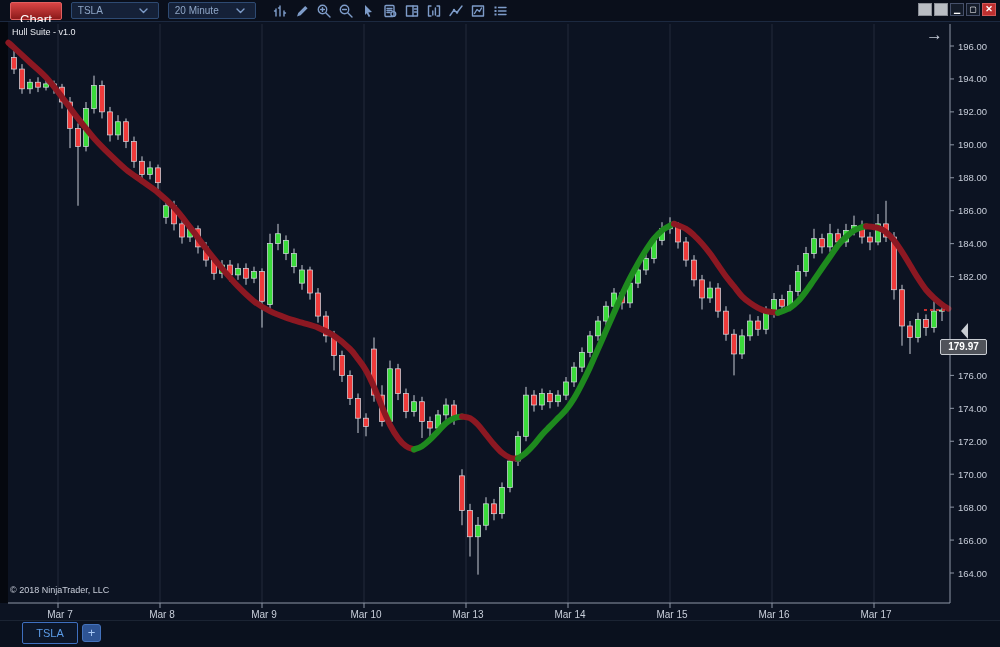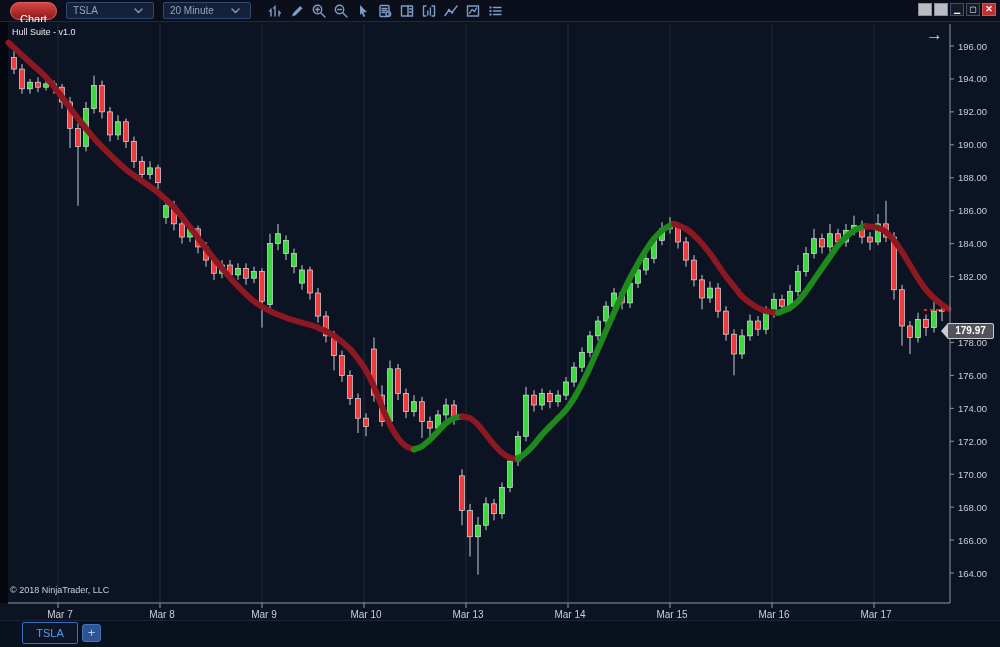--- a/index.html
+++ b/index.html
@@ -1,22 +1,22 @@
 <!DOCTYPE html>
 <html><head>
 <meta charset="utf-8">
 <style>
   html,body{margin:0;padding:0;background:#05070c;}
   *{box-sizing:border-box;font-family:"Liberation Sans",sans-serif;}
   .win{position:relative;width:1000px;height:647px;background:#0c1322;overflow:hidden;}
   
   .toolbar{position:absolute;top:0;left:0;width:1000px;height:22px;background:#0a0f1b;
     border-bottom:1px solid #1c2940;display:flex;align-items:center;}
-  .tab-chart{margin-left:10px;height:18px;padding:8px 9px;line-height:17px;font-size:11px;color:#fff;
-    background:linear-gradient(#d94545,#8c1a1a);border:1px solid #e06060;border-radius:9px;cursor:default;}
+  .tab-chart{margin-left:10px;height:18px;padding:8px 9px;line-height:17px;font-size:13px;color:#fff;
+    background:linear-gradient(#d94545,#8c1a1a);border:1px solid #e06060;border-radius:2px;cursor:default;}
   .dd{margin-left:9px;width:88px;height:17px;background:#152138;border:1px solid #2e4a72;border-radius:2px;
     display:flex;align-items:center;justify-content:space-between;padding:0 6px;font-size:10px;color:#8fa6c6;}
   .icons{display:flex;margin-left:16px;gap:5px;}
   .icon{width:17px;height:17px;display:flex;align-items:center;justify-content:center;}
   .icon svg{stroke:#7e9cc9;fill:none;stroke-width:1.4;stroke-linecap:round;stroke-linejoin:round;}
   .icon svg .f{fill:#7e9cc9;stroke:none;}
   .winbtns{position:absolute;right:4px;top:3px;display:flex;gap:2px;}
   .wb{width:14px;height:13px;border:1px solid #8a8e96;background:#b9bdc3;font-size:8px;line-height:11px;
     text-align:center;color:#fff;padding:0;}
   .wb.dark{background:#141b29;border-color:#46506a;}
@@ -443,21 +443,21 @@
         <line x1="950" y1="485.125" x2="954" y2="485.125" stroke="#8e97a6"></line>
         <text x="958" y="488.625" fill="#c8ceda" font-size="9.5">168.00</text>
         <line x1="950" y1="518.0625" x2="954" y2="518.0625" stroke="#8e97a6"></line>
         <text x="958" y="521.5625" fill="#c8ceda" font-size="9.5">166.00</text>
         <line x1="950" y1="551" x2="954" y2="551" stroke="#8e97a6"></line>
         <text x="958" y="554.5" fill="#c8ceda" font-size="9.5">164.00</text>
       </svg>
     <div class="hull-label">Hull Suite - v1.0</div>
     <div class="nav-arrow">→</div>
     <div class="copyright">© 2018 NinjaTrader, LLC</div>
-    <div class="price-tag" style="top: 300.994px;">
+    <div class="price-tag" style="top: 300.994px; flex-direction: column;">
       <span class="tip"></span>
       <span class="box">179.97</span>
     </div>
   </div>
 
   <div class="tabrow">
     <div class="symtab">TSLA</div>
     <button class="addtab">+</button>
   </div>
 

